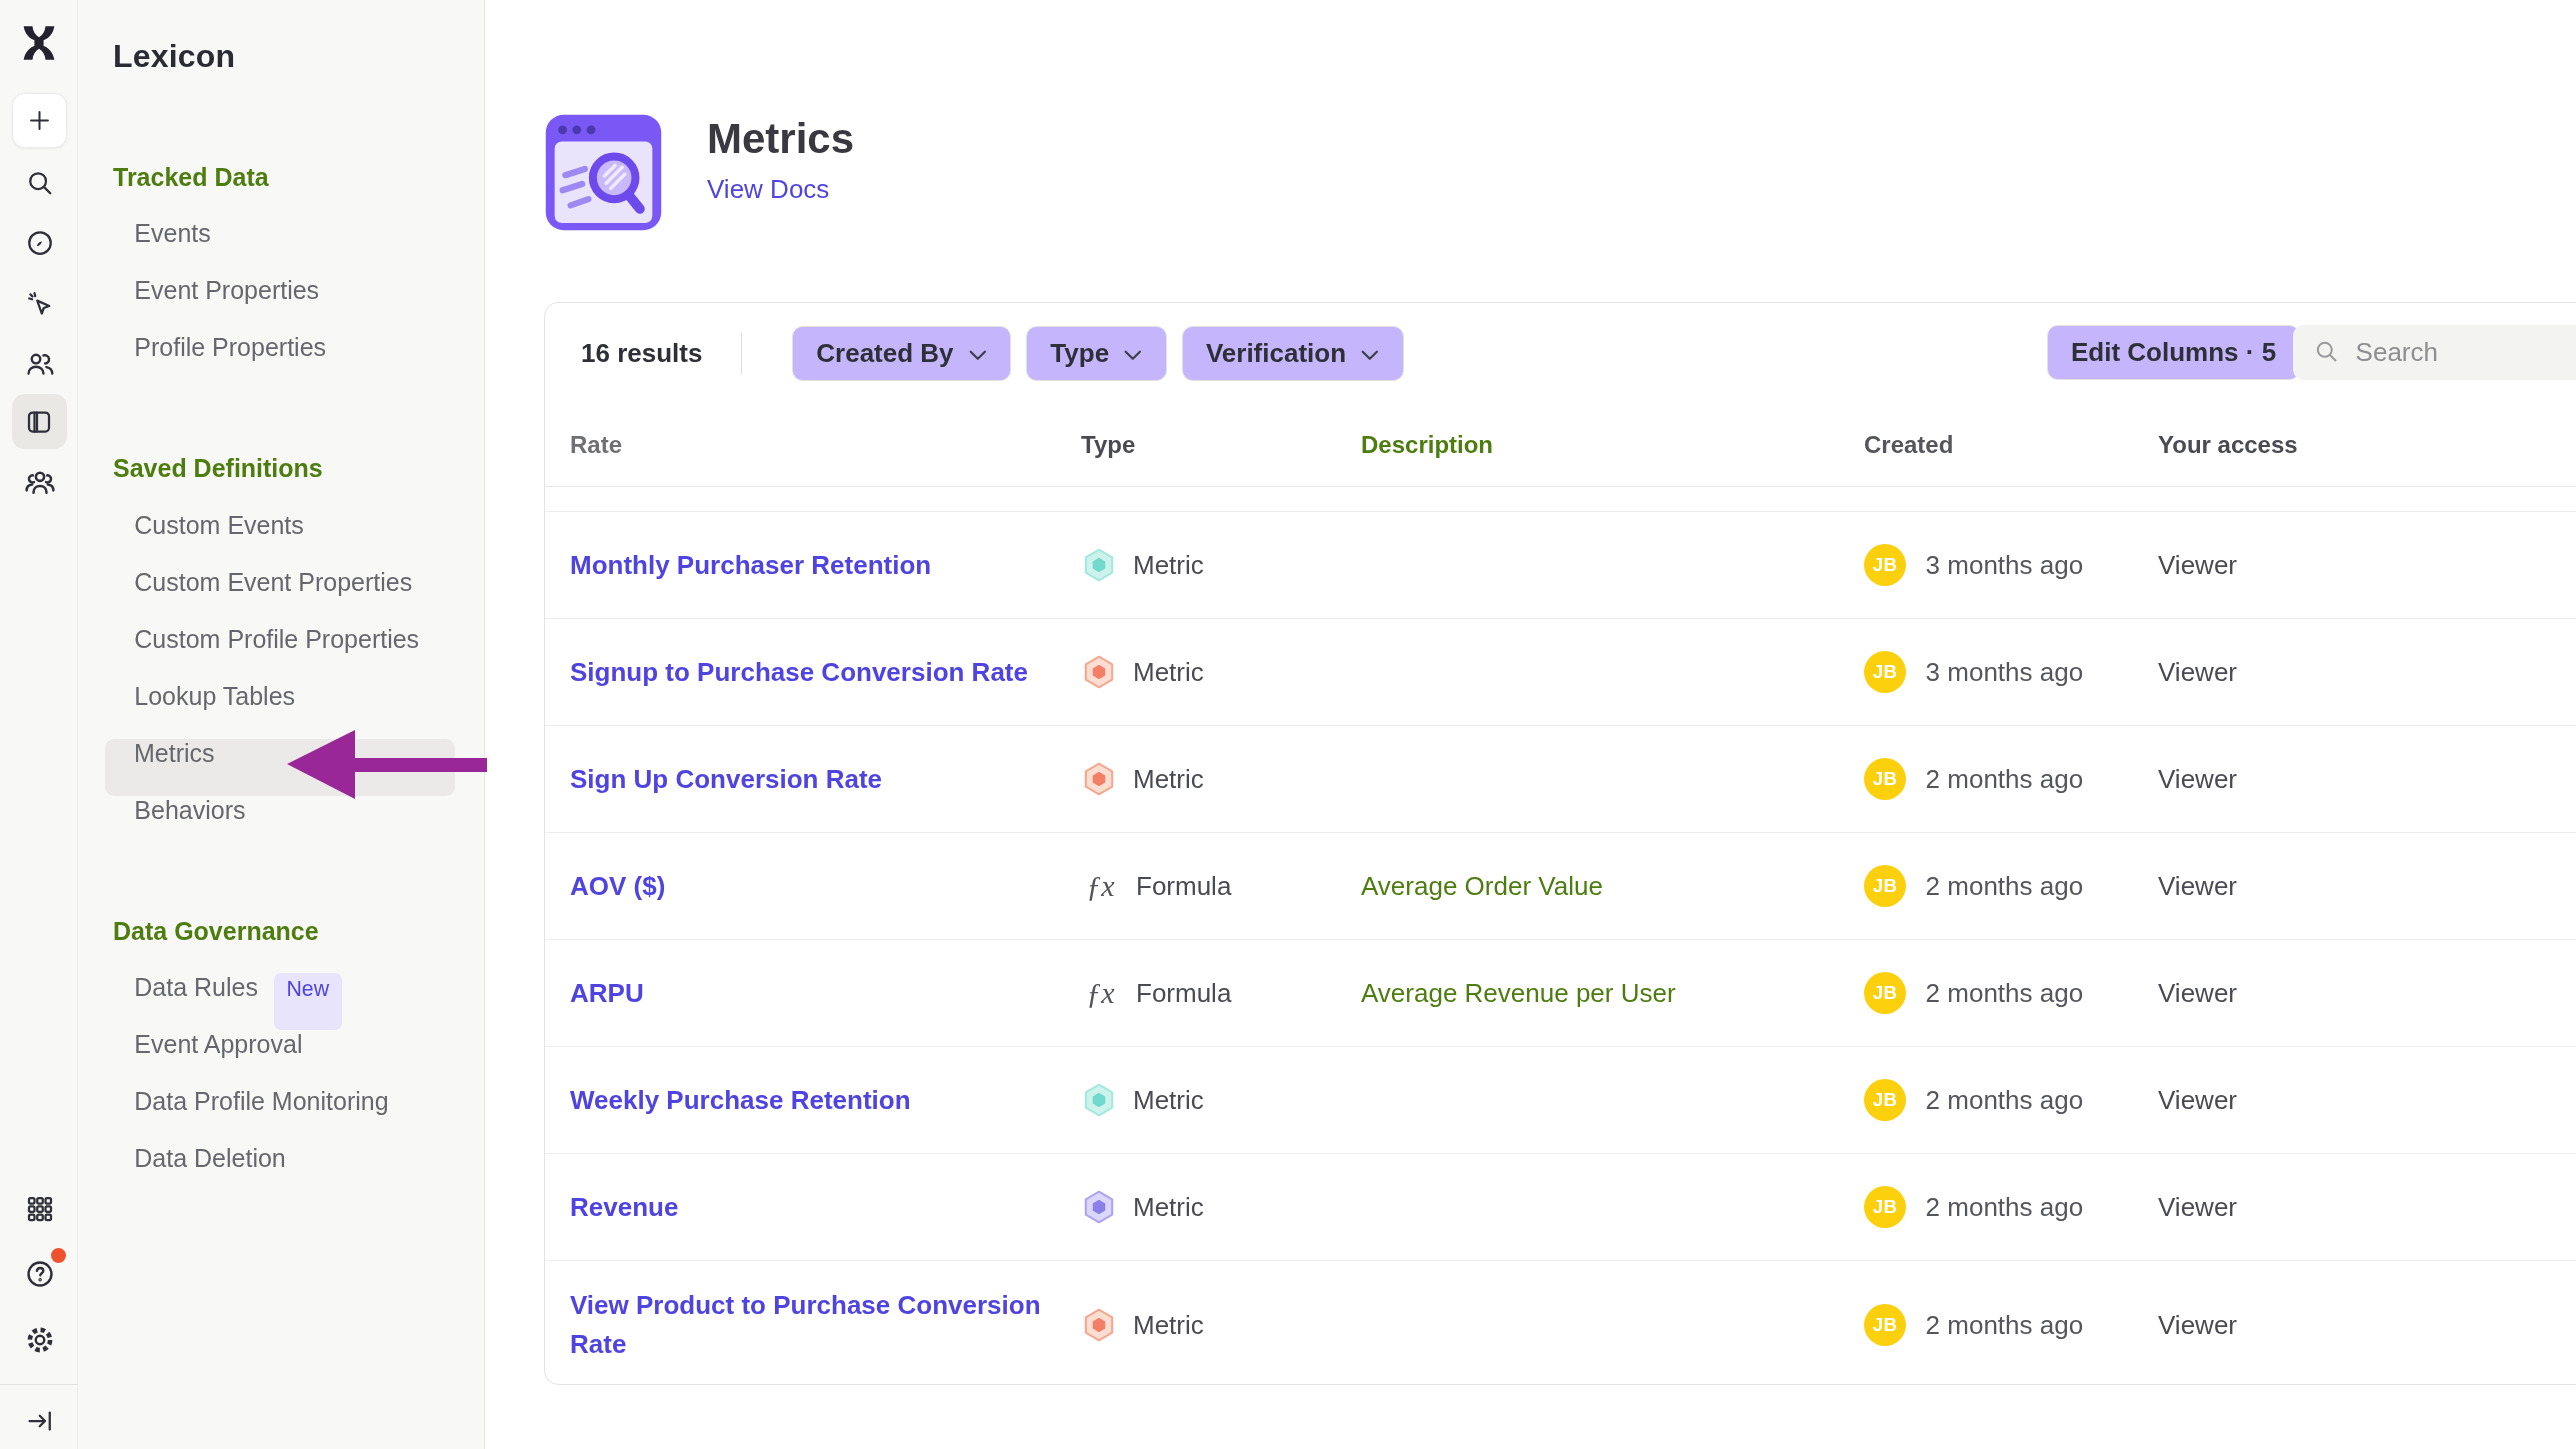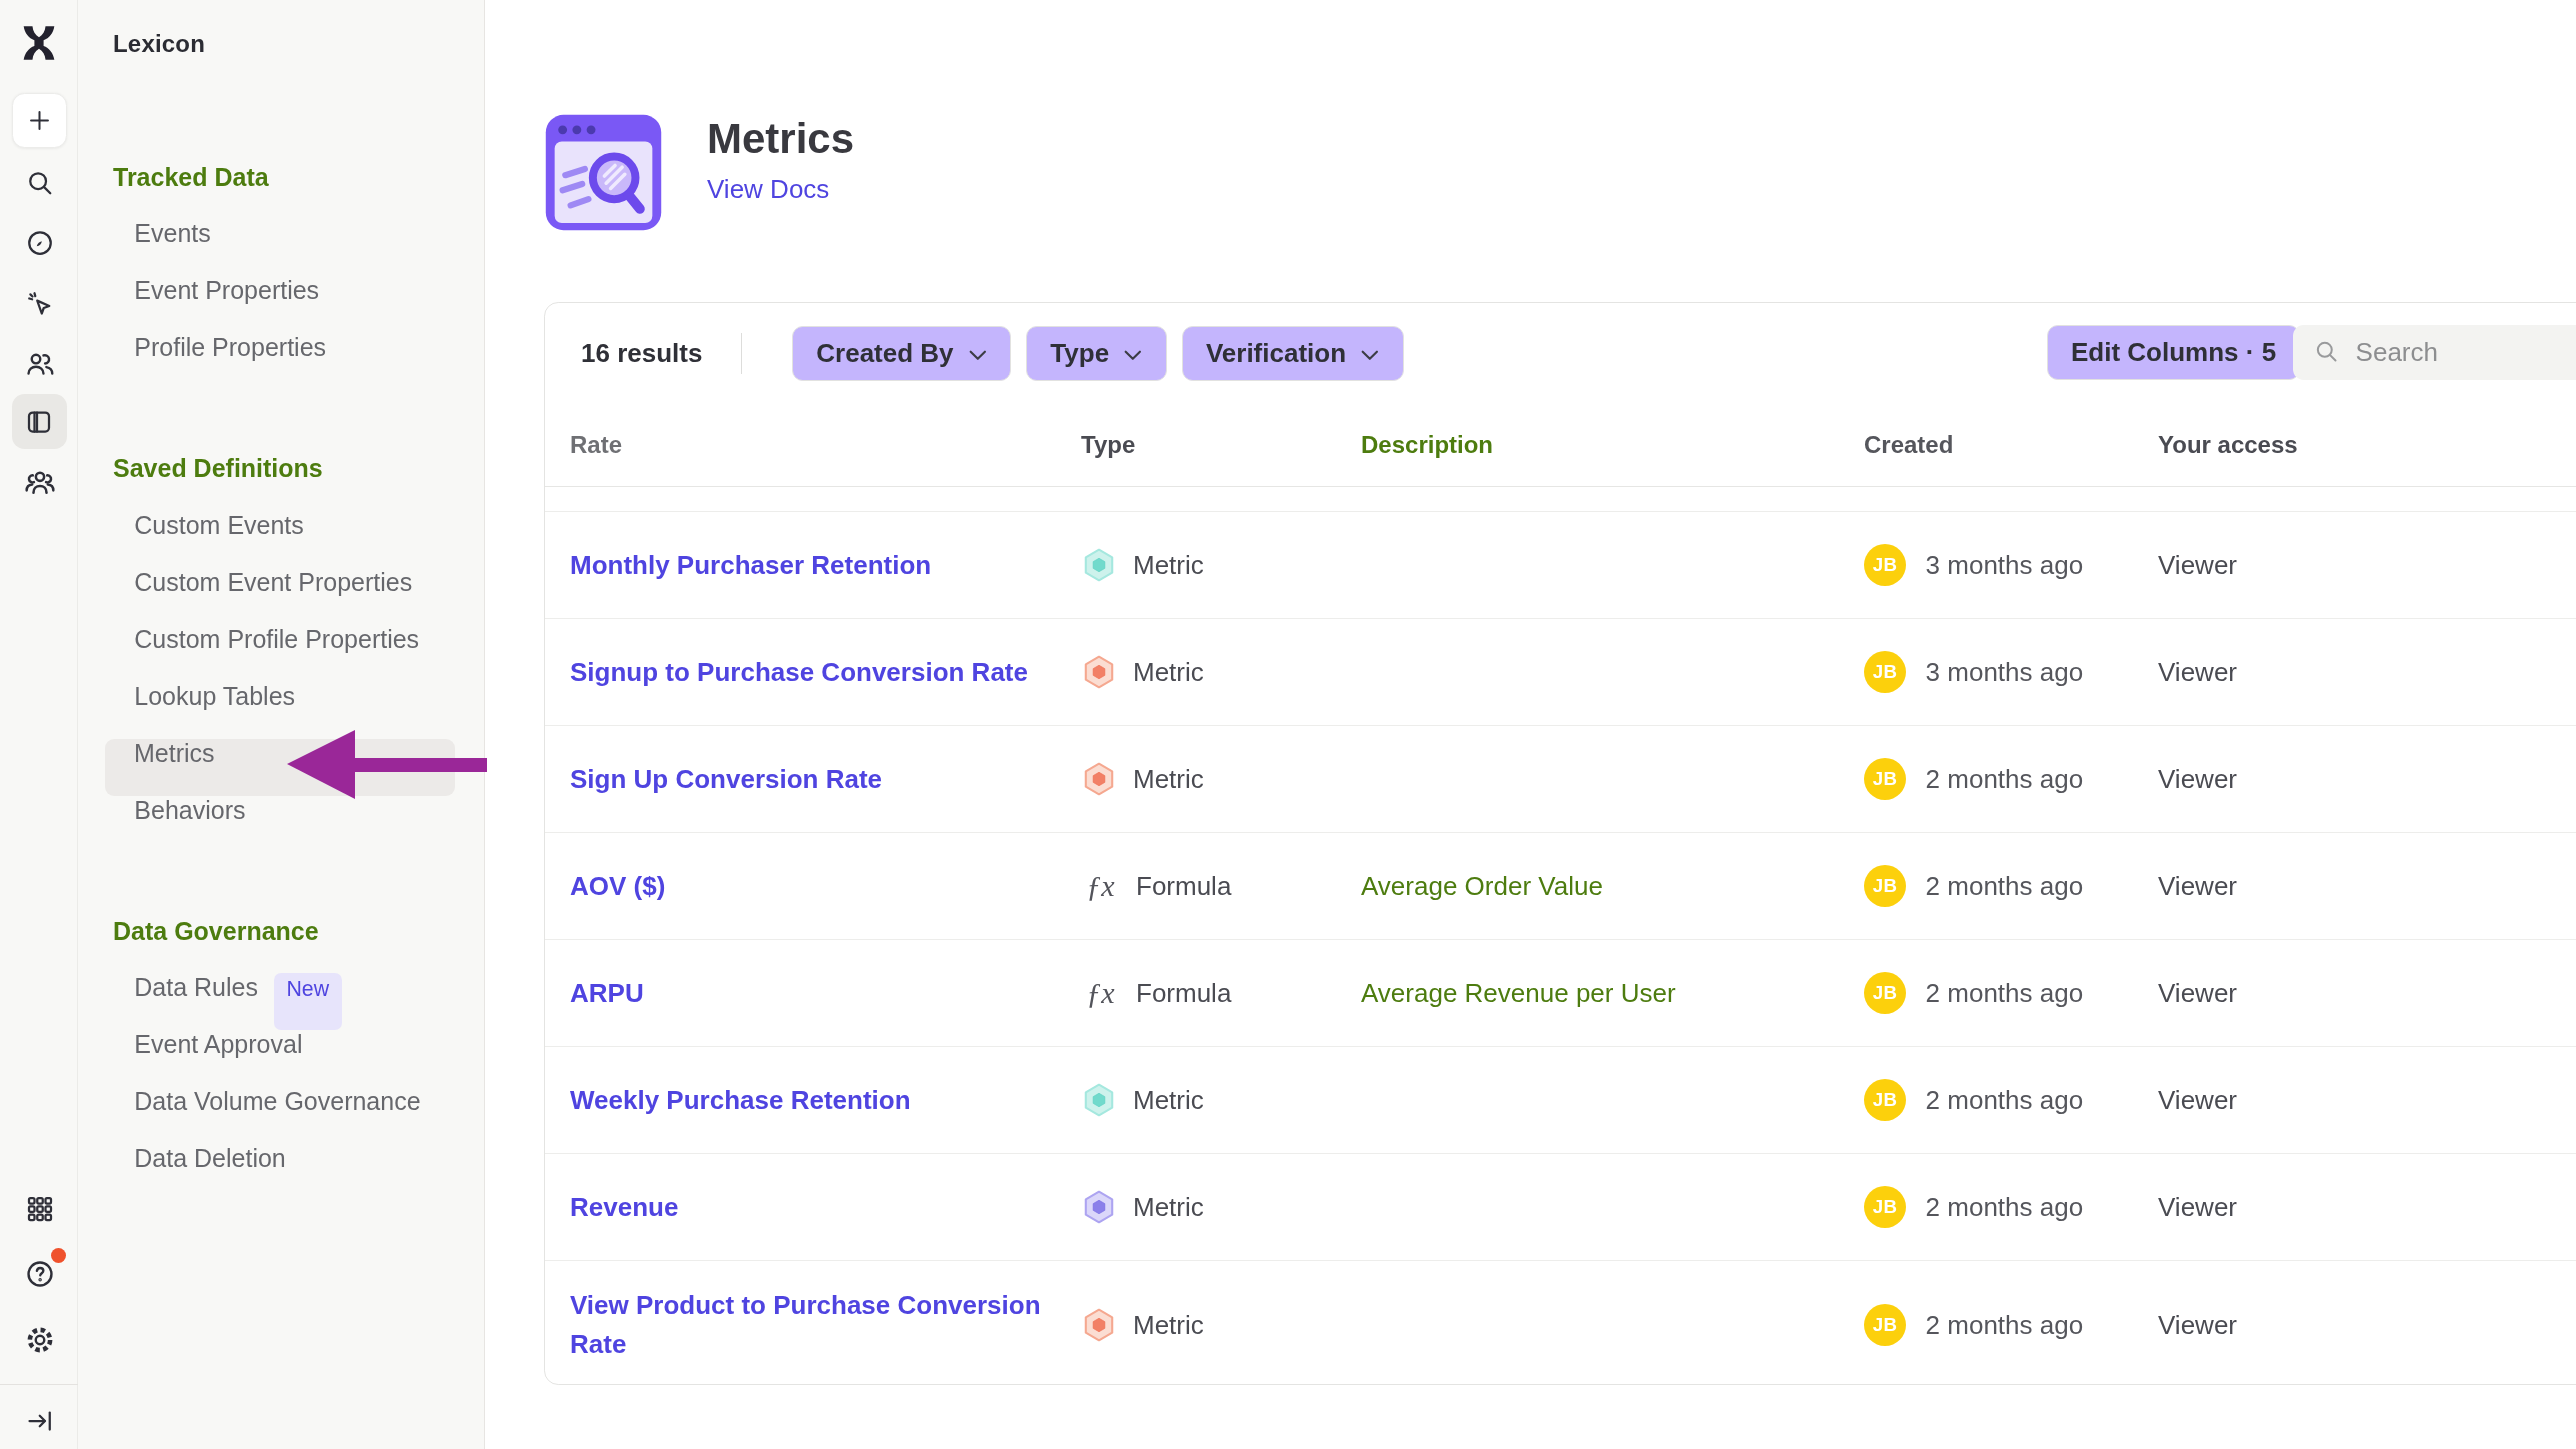--- a/index.html
+++ b/index.html
@@ -11,21 +11,21 @@
   .rail { width:78px; background:#f8f8f6; border-right:0.9px solid #ebebe8; position:relative; flex:0 0 78px; }
   .rail-btn, .rail-logo { position:absolute; display:flex; align-items:center; justify-content:center; cursor:pointer; }
   .rail-btn svg, .rail-logo svg { display:block; }
   .rail-card { background:#ffffff; border:0.9px solid #ececea; border-radius:12.5px; box-shadow:0 0.9px 2.7px rgba(0,0,0,.06); }
   .rail-active-bg { background:#e9e8e5; border-radius:12.5px; }
   .rail-divider { position:absolute; left:0; top:1384px; width:78px; height:0.9px; background:#e4e2df; }
   .help-dot { position:absolute; top:-3.6px; right:-5.3px; width:15px; height:15px; border-radius:50%; background:#ef512c; }
 
   
   .sidenav { width:407px; flex:0 0 407px; background:#f8f8f6; border-right:0.9px solid #e7e5e2; position:relative; }
-  .sidenav-title { position:absolute; top:30px; left:35px; font-size:24px; font-weight:700; color:#2b2c33; letter-spacing:0.2px; }
+  .sidenav-title { position:absolute; top:38px; left:35px; font-size:32px; font-weight:700; color:#2b2c33; letter-spacing:0.2px; }
   .nav-sections { position:absolute; top:149px; left:35px; right:14.2px; }
   .nav-section + .nav-section { margin-top:50px; }
   .section-label { height:57px; display:flex; align-items:center; font-size:25px; font-weight:600; color:#4d7c0f; margin-bottom:13.3px; }
   .nav-item { height:57px; display:flex; padding-left:21.3px; font-size:25px; color:#66676c; cursor:pointer; border-radius:9px; }
   .nav-item.active { background:#eceae8; margin-left:-8px; padding-left:29px; width:350px; }
   .badge { margin-left:16px; padding:4.4px 12.5px; border-radius:7.1px; background:#e7e4fb; color:#4f44e0; font-size:21.3px; font-weight:500; }
 
   
   .main { flex:1 1 auto; position:relative; background:#fff; overflow:hidden; }
   .page-header { position:absolute; left:59px; top:113px; display:flex; gap:44px; align-items:flex-start; }
@@ -224,21 +224,21 @@
         <div class="nav-section">
           <div class="section-label">Data Governance</div>
           <div class="nav-item">
             <span class="nav-item-label">Data Rules</span>
             <span class="badge">New</span>
           </div>
           <div class="nav-item">
             <span class="nav-item-label">Event Approval</span>
           </div>
           <div class="nav-item">
-            <span class="nav-item-label">Data Volume Governance</span>
+            <span class="nav-item-label">Data Profile Monitoring</span>
           </div>
           <div class="nav-item">
             <span class="nav-item-label">Data Deletion</span>
           </div>
         </div>
       </div>
   </nav>
 
   <main class="main">
 

